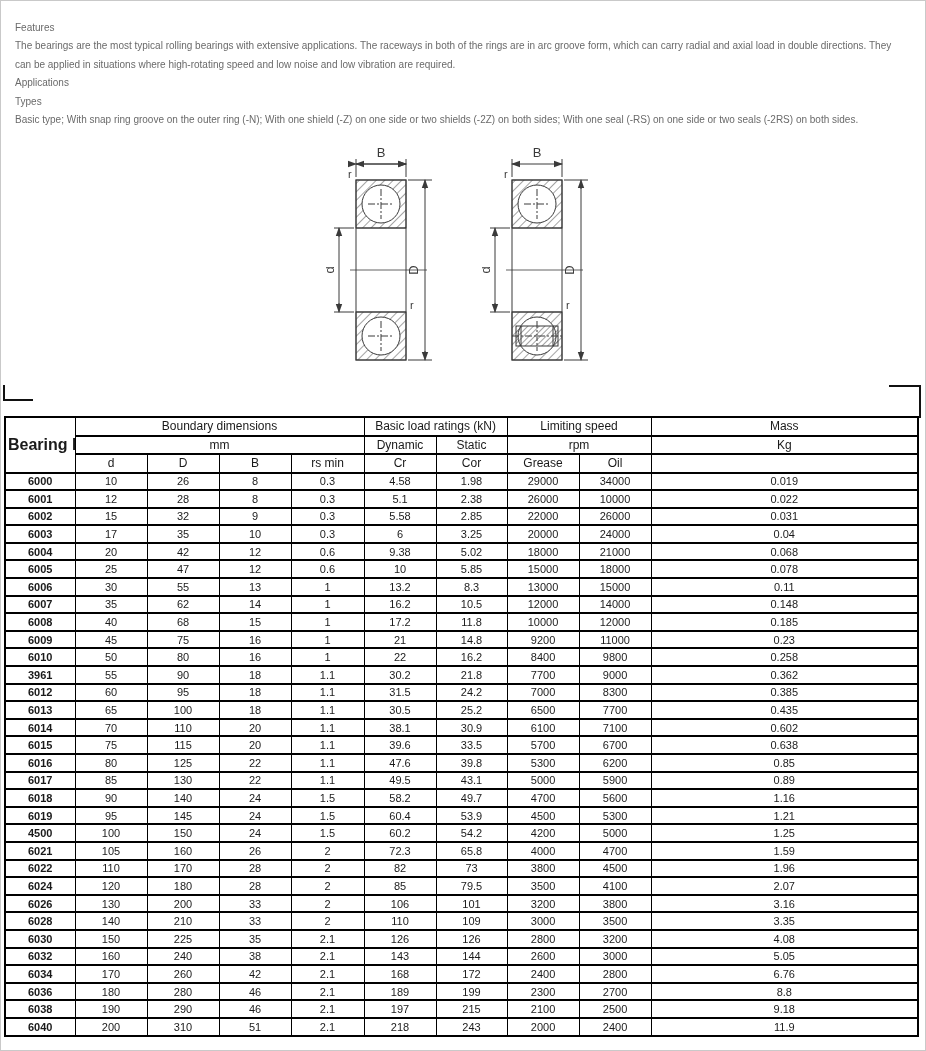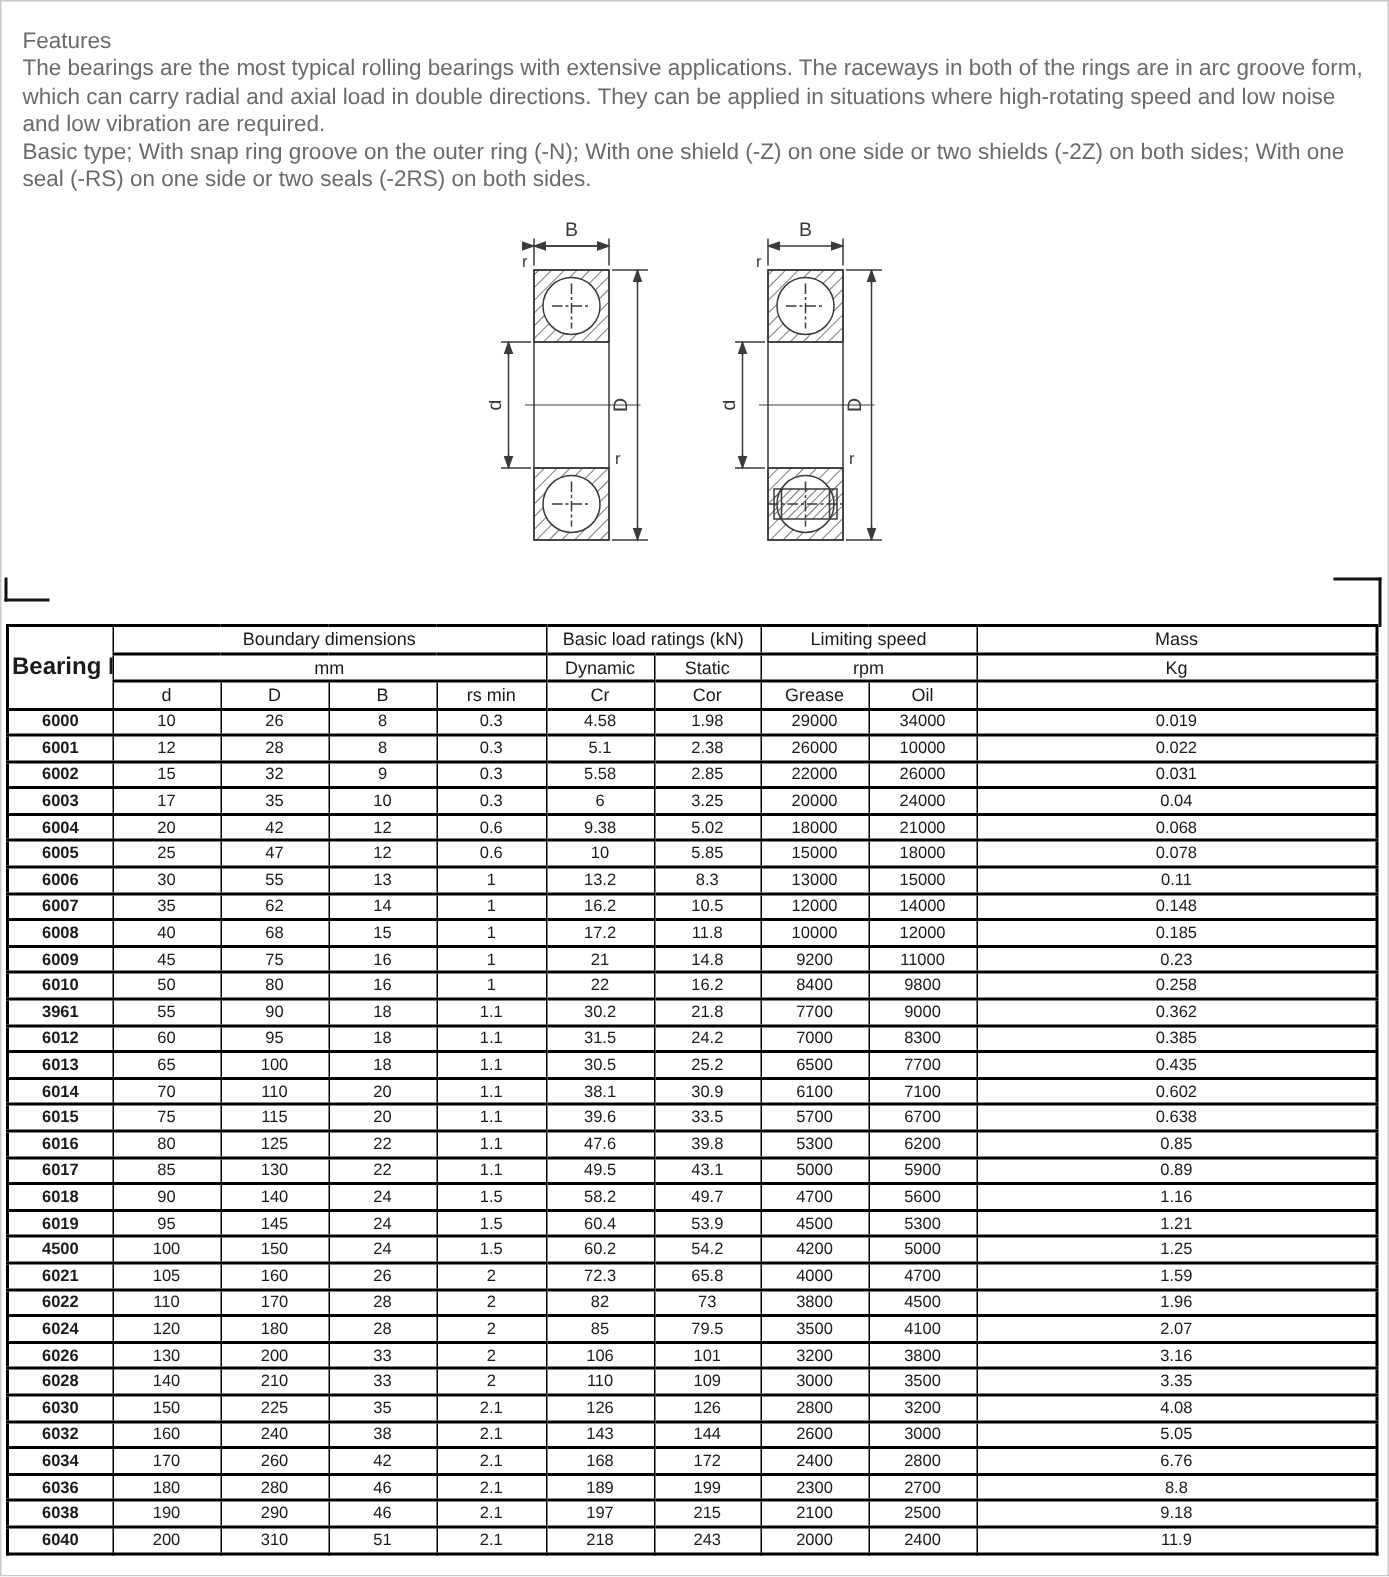--- a/index.html
+++ b/index.html
@@ -1,21 +1,21 @@
 <!DOCTYPE html>
 <html><head>
 <meta charset="utf-8">
 <style>
   html,body { margin:0; padding:0; background:#fff; }
   .page {
     position:relative; width:926px; height:1051px; box-sizing:border-box;
     background:#fff; border:1px solid #c9c9c9; overflow:hidden;
     font-family:"Liberation Sans", sans-serif;
   }
-  .intro { padding:18px 16px 0 14px; color:#6a6a6a; font-size:15px; line-height:18.4px; }
+  .intro { padding:18px 16px 0 14px; color:#6a6a6a; font-size:10px; line-height:18.4px; }
   .intro div { margin:0; }
   .diagrams { display:flex; justify-content:center; gap:38px; margin-top:16px; height:228px; }
   .diagrams svg { stroke-linecap:butt; }
   svg text { stroke:none; fill:#3a3a3a; font-family:"Liberation Sans", sans-serif; }
 
   
   .corner-left  { position:absolute; left:2px;  top:384px; width:28px; height:14px;
                   border-left:2px solid #111; border-bottom:2px solid #111; }
   .corner-right { position:absolute; left:888px; top:384px; width:30px; height:31px;
                   border-top:2px solid #111; border-right:2px solid #111; }
@@ -37,20 +37,22 @@
   table.spec thead th[data-name="header-bearing-no"] { font-weight:bold; font-size:16px; }
 </style>
 </head>
 <body>
 
 <div class="page" data-name="catalog-page">
 
   <div class="intro" data-name="intro-text">
     <div data-name="features-heading">Features</div>
     <div data-name="features-body">The bearings are the most typical rolling bearings with extensive applications. The raceways in both of the rings are in arc groove form, which can carry radial and axial load in double directions. They can be applied in situations where high-rotating speed and low noise and low vibration are required.</div>
+    <div data-name="applications-heading">Applications</div>
+    <div data-name="types-heading">Types</div>
     <div data-name="types-body">Basic type; With snap ring groove on the outer ring (-N); With one shield (-Z) on one side or two shields (-2Z) on both sides; With one seal (-RS) on one side or two seals (-2RS) on both sides.</div>
   </div>
 
   <div class="diagrams" data-name="bearing-diagrams">
 
     <svg data-name="bearing-cross-section-open" width="118" height="228" viewBox="0 0 118 228" fill="none" stroke="#3a3a3a" stroke-width="1">
       <defs>
         <pattern id="hatch" patternUnits="userSpaceOnUse" width="6" height="6" patternTransform="rotate(45)">
           <line x1="0" y1="0" x2="0" y2="6" stroke="#4a4a4a" stroke-width="1"></line>
         </pattern>

